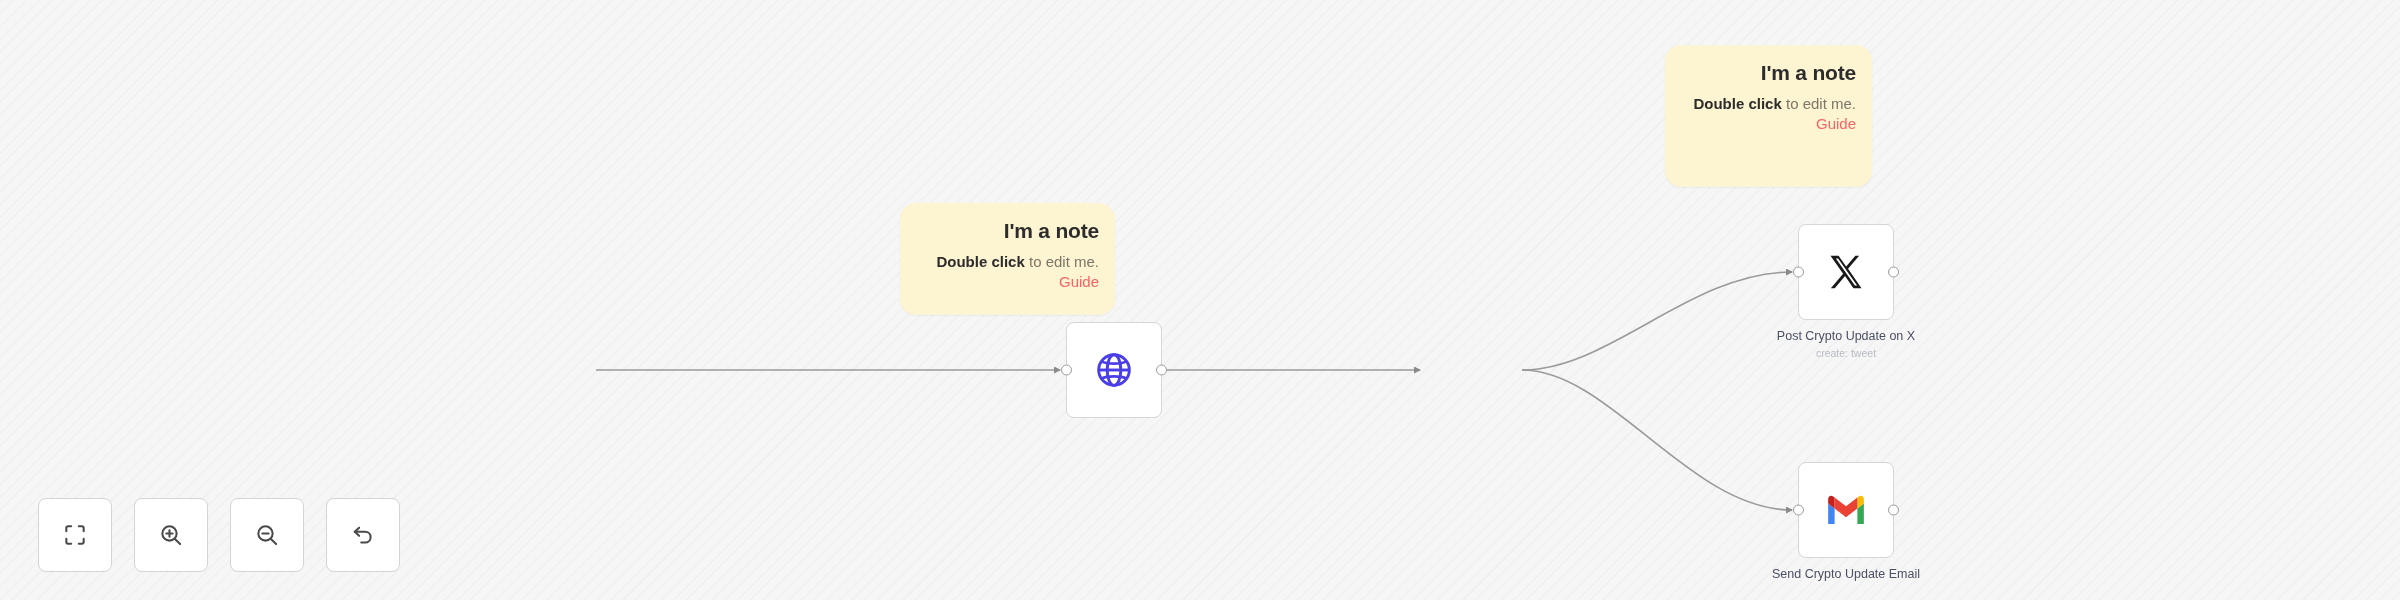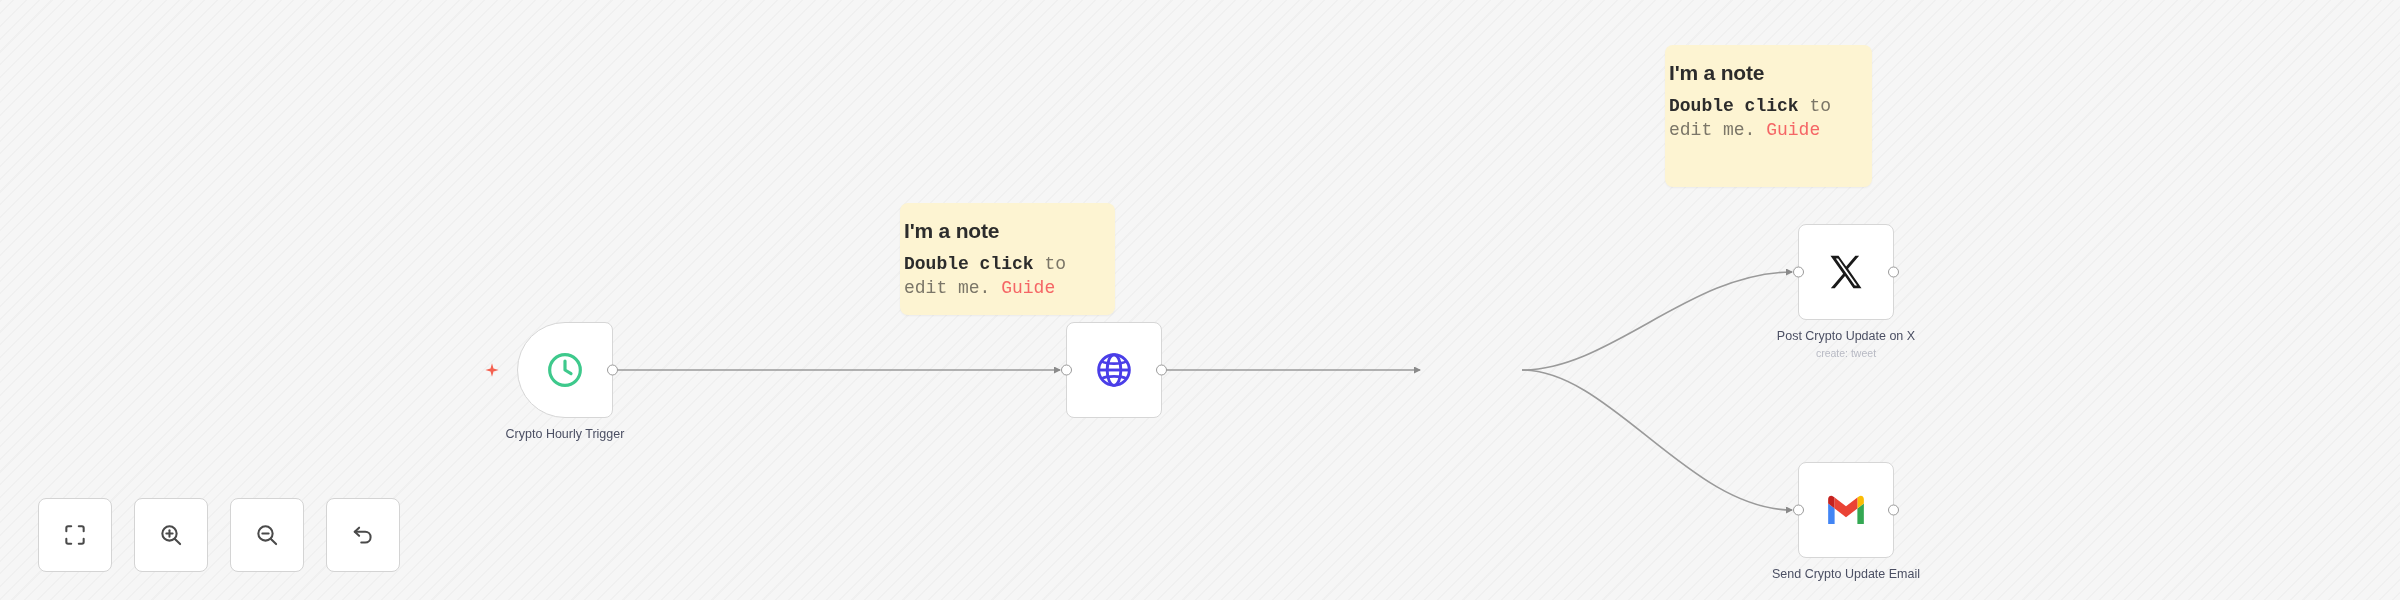--- a/index.html
+++ b/index.html
@@ -29,38 +29,38 @@
     left: 0; top: 0;
     width: 2400px;
     height: 600px;
     pointer-events: none;
   }
 
   
   .sticky {
     position: absolute;
     background: #fdf4d2;
-    border-radius: 8px;
-    box-sizing: border-box;
-    padding: 16px 4px;
+    border-radius: 16px;
+    box-sizing: border-box;
+    padding: 16px 16px;
     box-shadow: 0 1px 2px rgba(0,0,0,0.05);
+    text-align: right;
   }
   .sticky-title {
     font-size: 21px;
     font-weight: bold;
     color: #2c2c2c;
     margin: 0 0 10px 0;
     line-height: 1.1;
     letter-spacing: -0.2px;
   }
   .sticky-body {
-    font-size: 18px;
+    font-size: 15px;
     color: #7b7668;
     line-height: 1.35;
-    font-family: Liberation Mono, monospace;
   }
   .sticky-body b {
     color: #2c2c2c;
     font-weight: bold;
   }
   .sticky-link {
     color: #f56565;
     text-decoration: none;
   }
 
@@ -174,37 +174,20 @@
     </div>
   </div>
 
   <div class="sticky" style="left:1665px; top:45px; width:207px; height:142px;">
     <div class="sticky-title">I'm a note</div>
     <div class="sticky-body">
       <b>Double click</b><span> to edit me. </span><a href="#" class="sticky-link">Guide</a>
     </div>
   </div>
 
-  <div class="node" style="left:517px; top:322px;">
-
-    <svg class="sparkle" style="left:-33px; top:40px;" viewBox="0 0 24 24">
-      <path d="M12 2 L14.2 9.8 L22 12 L14.2 14.2 L12 22 L9.8 14.2 L2 12 L9.8 9.8 Z" fill="#f4604f"></path>
-    </svg>
-
-    <div class="node-box trigger">
-      <svg width="40" height="40" viewBox="0 0 24 24">
-        <circle cx="12" cy="12" r="9.2" fill="none" stroke="#3ec98c" stroke-width="1.9"></circle>
-        <path d="M12 6.6 L12 12 L15.6 14.2" fill="none" stroke="#3ec98c" stroke-width="1.9" stroke-linecap="round" stroke-linejoin="round"></path>
-      </svg>
-      <div class="port out"></div>
-    </div>
-    <div class="node-label">
-      <span>Crypto Hourly Trigger</span>
-    </div>
-  </div>
 
   <div class="node" style="left:1066px; top:322px;">
     <div class="node-box">
       <svg width="40" height="40" viewBox="0 0 24 24">
         <circle cx="12" cy="12" r="9.2" fill="none" stroke="#4a3ee8" stroke-width="1.75"></circle>
         <ellipse cx="12" cy="12" rx="4.1" ry="9.2" fill="none" stroke="#4a3ee8" stroke-width="1.75"></ellipse>
         <line x1="2.8" y1="12" x2="21.2" y2="12" stroke="#4a3ee8" stroke-width="1.75"></line>
         <path d="M4.6 6.8 C7.6 8.6 16.4 8.6 19.4 6.8" fill="none" stroke="#4a3ee8" stroke-width="1.6"></path>
         <path d="M4.6 17.2 C7.6 15.4 16.4 15.4 19.4 17.2" fill="none" stroke="#4a3ee8" stroke-width="1.6"></path>
       </svg>

